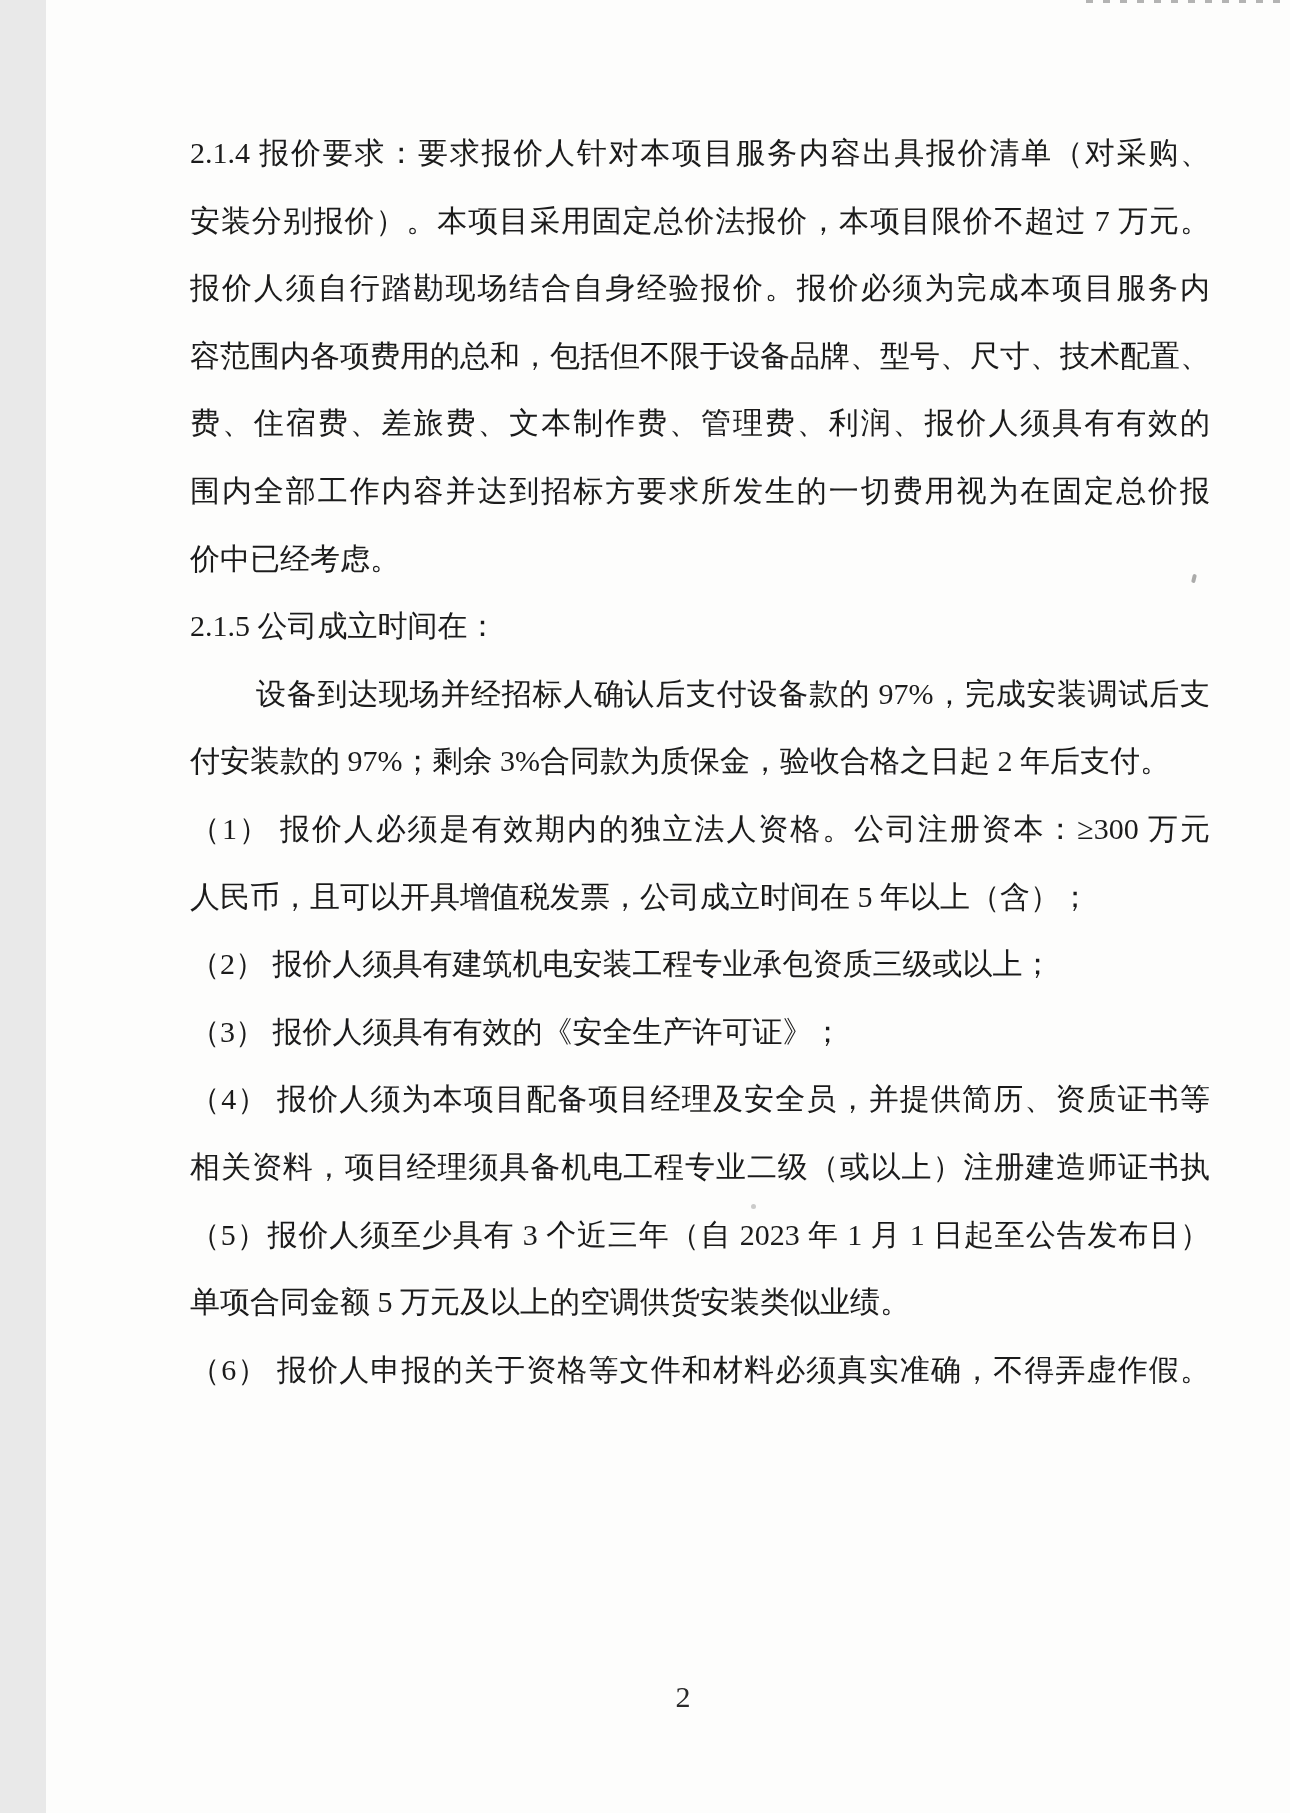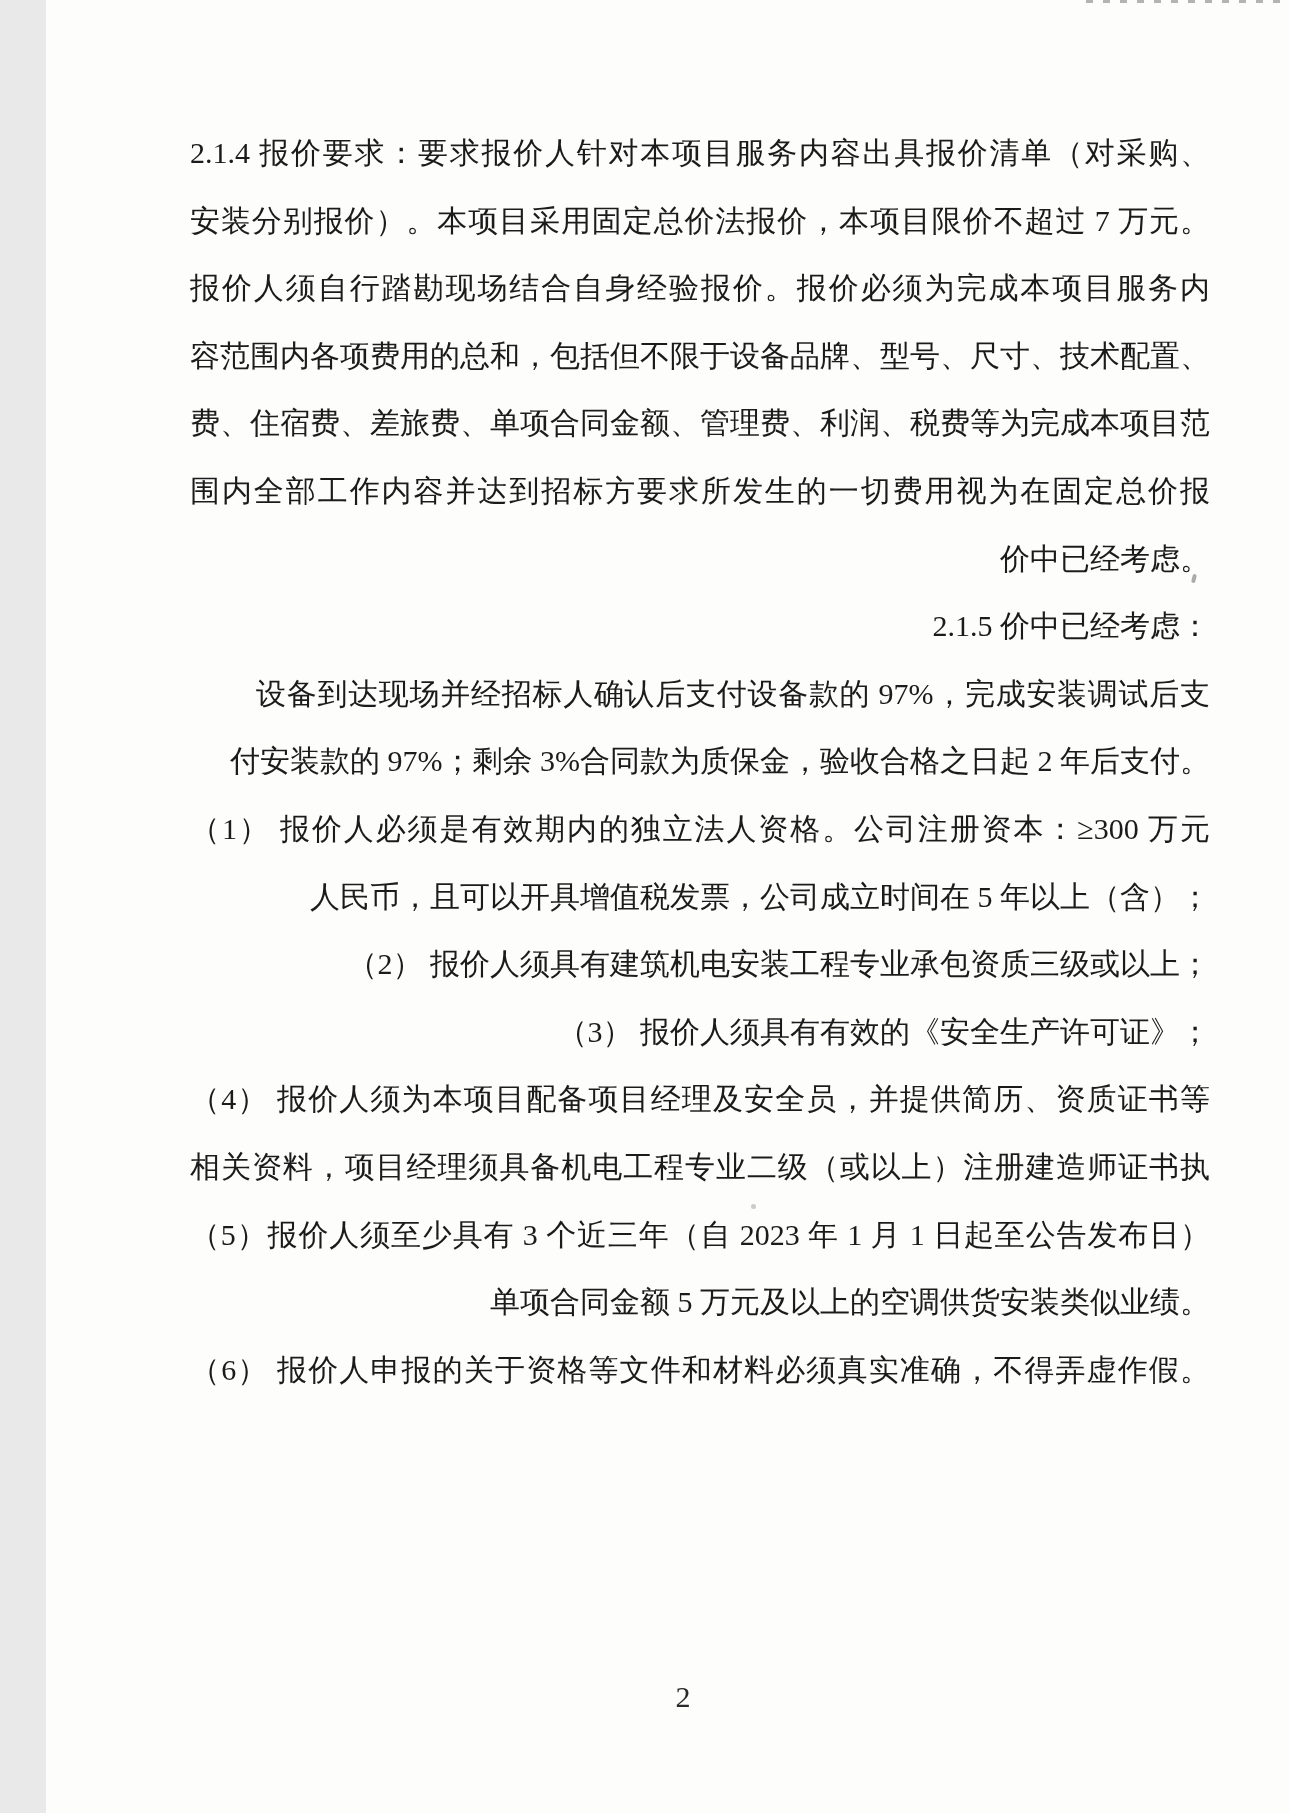--- a/index.html
+++ b/index.html
@@ -21,21 +21,21 @@
     position: absolute;
     left: 144px;
     top: 119px;
     width: 1020px;
     font-size: 30px;
   }
   .line {
     height: 67.6px;
     line-height: 67.6px;
     white-space: nowrap;
-    text-align: right;
+    text-align: left;
   }
   .line.fill {
     text-align: justify;
     text-align-last: justify;
     text-justify: inter-ideograph;
   }
   .line.indent {
     padding-left: 66px;
   }
   .line.bold {
@@ -117,24 +117,24 @@
   <div class="edge-shadow"></div>
   <div class="binding-marks"></div>
   <div class="speck-a"></div>
   <div class="speck-b"></div>
 
   <div class="content">
     <div class="line fill">2.1.4 报价要求：要求报价人针对本项目服务内容出具报价清单（对采购、</div>
     <div class="line fill">安装分别报价）。本项目采用固定总价法报价，本项目限价不超过 7 万元。</div>
     <div class="line fill">报价人须自行踏勘现场结合自身经验报价。报价必须为完成本项目服务内</div>
     <div class="line fill">容范围内各项费用的总和，包括但不限于设备品牌、型号、尺寸、技术配置、</div>
-    <div class="line fill">费、住宿费、差旅费、单项合同金额、管理费、利润、税费等为完成本项目范</div>
+    <div class="line fill">费、住宿费、差旅费、文本制作费、管理费、利润、报价人须具有有效的</div>
     <div class="line fill">围内全部工作内容并达到招标方要求所发生的一切费用视为在固定总价报</div>
     <div class="line">价中已经考虑。</div>
-    <div class="line">2.1.5 价中已经考虑：</div>
+    <div class="line">2.1.5 公司成立时间在：</div>
     <div class="line fill indent">设备到达现场并经招标人确认后支付设备款的 97%，完成安装调试后支</div>
     <div class="line">付安装款的 97%；剩余 3%合同款为质保金，验收合格之日起 2 年后支付。</div>
     <div class="line fill">（1） 报价人必须是有效期内的独立法人资格。公司注册资本：≥300 万元</div>
     <div class="line">人民币，且可以开具增值税发票，公司成立时间在 5 年以上（含）；</div>
     <div class="line">（2） 报价人须具有建筑机电安装工程专业承包资质三级或以上；</div>
     <div class="line">（3） 报价人须具有有效的《安全生产许可证》；</div>
     <div class="line fill">（4） 报价人须为本项目配备项目经理及安全员，并提供简历、资质证书等</div>
     <div class="line fill">相关资料，项目经理须具备机电工程专业二级（或以上）注册建造师证书执</div>
     <div class="line fill">（5）报价人须至少具有 3 个近三年（自 2023 年 1 月 1 日起至公告发布日）</div>
     <div class="line">单项合同金额 5 万元及以上的空调供货安装类似业绩。</div>

